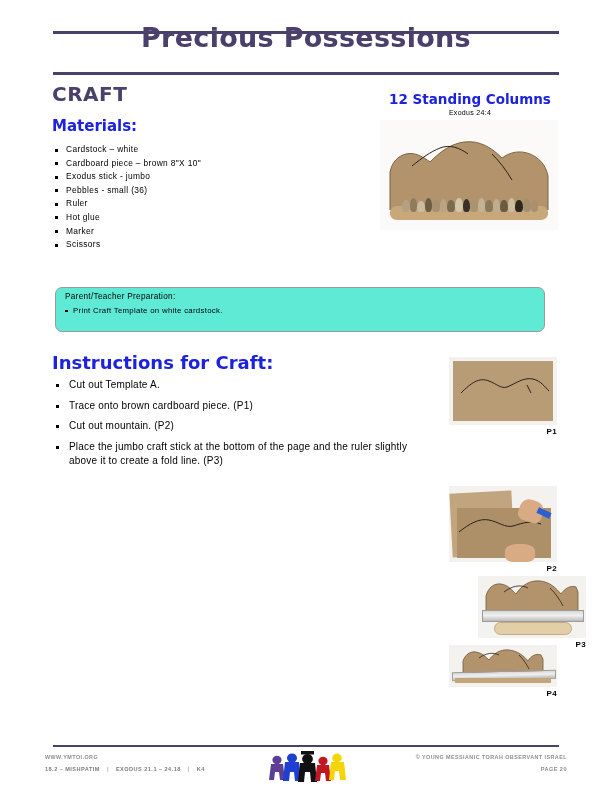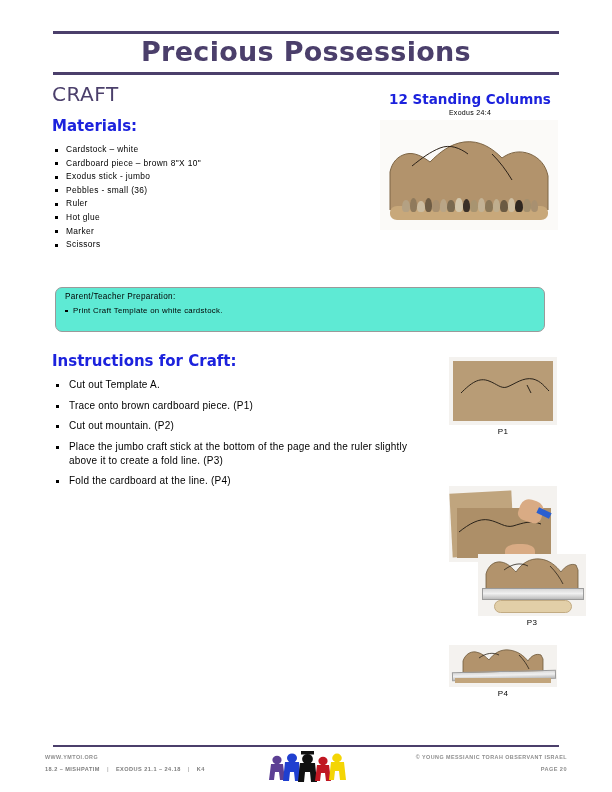--- a/index.html
+++ b/index.html
@@ -21,41 +21,41 @@
     left: 53px;
     width: 506px;
     height: 3px;
     background: #4b3f6b;
   }
   .header-rule.top { top: 31px; }
   .header-rule.bottom { top: 72px; }
 
   .doc-title {
     position: absolute;
-    top: 31px;
+    top: 17px;
     left: 53px;
     width: 506px;
     height: 41px;
     line-height: 41px;
     text-align: center;
     font-family: "DejaVu Sans", sans-serif;
     font-size: 27px;
     font-weight: bold;
     color: #4b3f6b;
     letter-spacing: 0.3px;
   }
 
   
   .craft-heading {
     position: absolute;
     top: 82px;
     left: 52px;
     font-family: "DejaVu Sans", sans-serif;
     font-size: 20px;
-    font-weight: normal;
+    font-weight: bold;
     color: #4b3f6b;
     letter-spacing: 0.5px;
   }
   .materials-heading {
     position: absolute;
     top: 117px;
     left: 52px;
     font-family: "DejaVu Sans", sans-serif;
     font-size: 15px;
     font-weight: bold;
@@ -203,21 +203,21 @@
     height: 2.6px;
     background: #000000;
   }
 
   
   .instructions-heading {
     position: absolute;
     top: 352px;
     left: 52px;
     font-family: "DejaVu Sans", sans-serif;
-    font-size: 15px;
+    font-size: 18px;
     font-weight: bold;
     color: #1c22dd;
   }
   .instructions-list {
     position: absolute;
     top: 378px;
     left: 52px;
     width: 382px;
     margin: 0;
     padding: 0;
@@ -245,31 +245,31 @@
   
   .process-figure { position: absolute; left: 449px; width: 108px; }
   .process-photo {
     width: 108px;
     background: #f4f2ef;
     overflow: hidden;
     position: relative;
   }
   .process-caption {
     width: 108px;
-    text-align: center;
+    text-align: right;
     font-size: 8px;
-    font-weight: normal;
+    font-weight: bold;
     color: #000000;
     padding-top: 2px;
     letter-spacing: 0.3px;
   }
 
   .fig-p1 { top: 357px; }
   .fig-p2 { top: 461px; margin-top: 25px; }
-  .fig-p3 { top: 554px; padding-left: 29px; }
+  .fig-p3 { top: 576px; padding-left: 29px; }
   .fig-p4 { top: 645px; }
 
   .ph-p1 { height: 68px; }
   .ph-p2 { height: 76px; }
   .ph-p3 { height: 62px; }
   .ph-p4 { height: 42px; }
 
   .cardboard-sheet {
     position: absolute;
     background: #b99b72;
@@ -400,21 +400,20 @@
     <li>Print Craft Template on white cardstock.</li>
   </ul>
 </div>
 
 <div class="instructions-heading">Instructions for Craft:</div>
 <ul class="instructions-list">
   <li>Cut out Template A.</li>
   <li>Trace onto brown cardboard piece. (P1)</li>
   <li>Cut out mountain. (P2)</li>
   <li>Place the jumbo craft stick at the bottom of the page and the ruler slightly above it to create a fold line. (P3)</li>
-  <li>Fold the cardboard at the line. (P4)</li>
 </ul>
 
 <div class="process-figure fig-p1">
   <div class="process-photo ph-p1">
     <div class="cardboard-sheet" style="left:4px;top:4px;width:100px;height:60px;background:#b89c76;"></div>
     <svg style="position:absolute;left:4px;top:4px" width="100" height="60">
       <path d="M8,32 C18,22 26,16 36,20 C44,23 48,28 54,26 C62,23 70,16 80,18 C88,20 92,26 96,30" fill="none" stroke="#2a231a" stroke-width="1"></path>
       <path d="M74,24 L78,32" fill="none" stroke="#2a231a" stroke-width="1"></path>
     </svg>
   </div>

